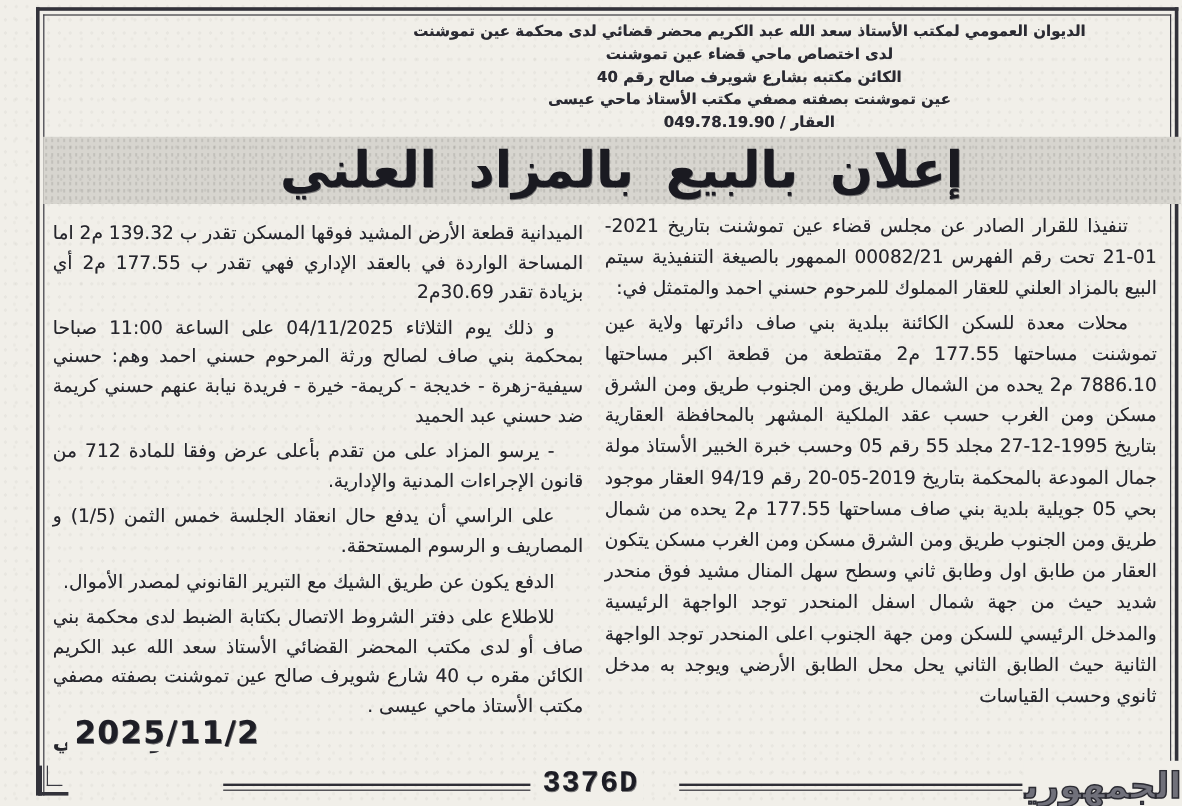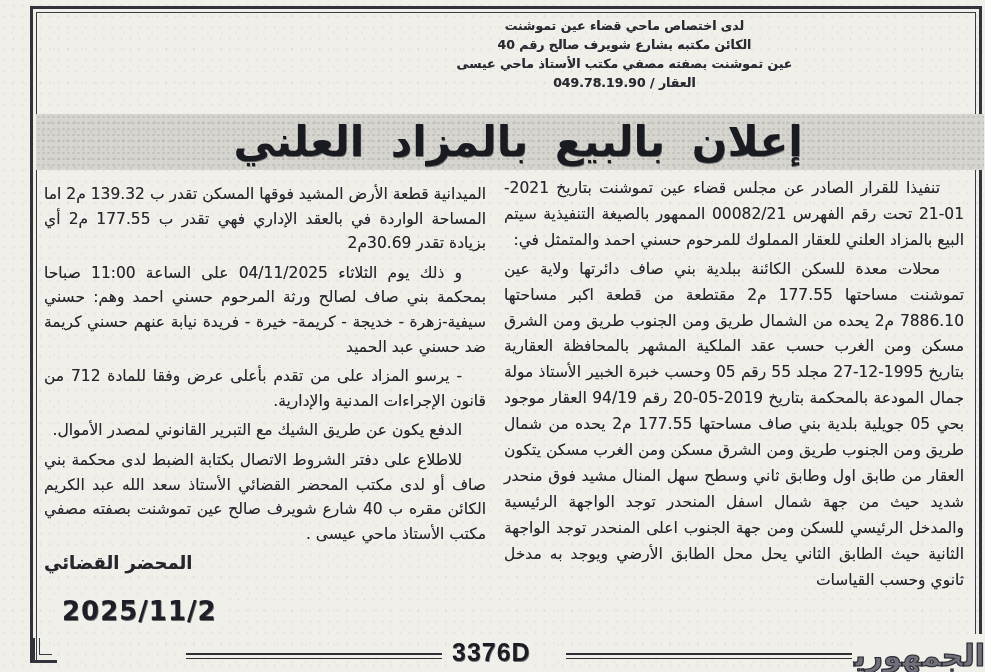--- a/index.html
+++ b/index.html
@@ -83,21 +83,21 @@
     background:#f1efe9; padding:0 6px;
   }
   .rule{
     position:absolute; height:3px;
     border-top:2px solid #2e2e36; border-bottom:1.5px solid #2e2e36;
   }
   .rule-left{ left:186px; top:653px; width:256px;}
   .rule-right{ left:566px; top:653px; width:286px;}
   .ref-number{
     position:absolute; left:448px; top:638px;
-    font-family:Liberation Sans, sans-serif;
+    font-family:Liberation Mono, monospace;
     font-weight:bold; font-size:25px; letter-spacing:1px;
     color:#1c1c24; text-shadow:0.6px 0.6px 0 rgba(20,20,28,0.55);
     background:#f1efe9; padding:0 4px;
   }
   .newspaper-logo{
     position:absolute; left:853px; top:634px; width:132px; height:38px;
     overflow:hidden;
     direction:rtl;
     font-weight:bold; font-size:30px; line-height:44px;
     color:#70707a;
@@ -112,39 +112,41 @@
 
 <div class="page">
 
   <div class="frame">
     <div class="frame-inner"></div>
   </div>
   <div class="corner-bl-outer"></div>
   <div class="corner-bl-inner"></div>
 
   <div class="header" dir="rtl">
+    <div>الديوان العمومي لمكتب الأستاذ سعد الله عبد الكريم محضر قضائي لدى محكمة عين تموشنت</div>
     <div>لدى اختصاص ماحي قضاء عين تموشنت</div>
     <div>الكائن مكتبه بشارع شويرف صالح رقم 40</div>
     <div>عين تموشنت بصفته مصفي مكتب الأستاذ ماحي عيسى</div>
     <div>العقار / 049.78.19.90</div>
   </div>
 
   <div class="title-bar">
     <span class="title">إعلان بالبيع بالمزاد العلني</span>
   </div>
 
   <div class="col col-first">
     <p class="indent">تنفيذا للقرار الصادر عن مجلس قضاء عين تموشنت بتاريخ 2021-01-21 تحت رقم الفهرس 00082/21 الممهور بالصيغة التنفيذية سيتم البيع بالمزاد العلني للعقار المملوك للمرحوم حسني احمد والمتمثل في:</p>
     <p class="indent">محلات معدة للسكن الكائنة ببلدية بني صاف دائرتها ولاية عين تموشنت مساحتها 177.55 م2 مقتطعة من قطعة اكبر مساحتها 7886.10 م2 يحده من الشمال طريق ومن الجنوب طريق ومن الشرق مسكن ومن الغرب حسب عقد الملكية المشهر بالمحافظة العقارية بتاريخ 1995-12-27 مجلد 55 رقم 05 وحسب خبرة الخبير الأستاذ مولة جمال المودعة بالمحكمة بتاريخ 2019-05-20 رقم 94/19 العقار موجود بحي 05 جويلية بلدية بني صاف مساحتها 177.55 م2 يحده من شمال طريق ومن الجنوب طريق ومن الشرق مسكن ومن الغرب مسكن يتكون العقار من طابق اول وطابق ثاني وسطح سهل المنال مشيد فوق منحدر شديد حيث من جهة شمال اسفل المنحدر توجد الواجهة الرئيسية والمدخل الرئيسي للسكن ومن جهة الجنوب اعلى المنحدر توجد الواجهة الثانية حيث الطابق الثاني يحل محل الطابق الأرضي ويوجد به مدخل ثانوي وحسب القياسات</p>
   </div>
 
   <div class="col col-second">
     <p>الميدانية قطعة الأرض المشيد فوقها المسكن تقدر ب 139.32 م2 اما المساحة الواردة في بالعقد الإداري فهي تقدر ب 177.55 م2 أي بزيادة تقدر 30.69م2</p>
     <p class="indent">و ذلك يوم الثلاثاء 04/11/2025 على الساعة 11:00 صباحا بمحكمة بني صاف لصالح ورثة المرحوم حسني احمد وهم: حسني سيفية-زهرة - خديجة - كريمة- خيرة - فريدة نيابة عنهم حسني كريمة ضد حسني عبد الحميد</p>
     <p class="indent">- يرسو المزاد على من تقدم بأعلى عرض وفقا للمادة 712 من قانون الإجراءات المدنية والإدارية.</p>
+    <p class="indent">على الراسي أن يدفع حال انعقاد الجلسة خمس الثمن (1/5) و المصاريف و الرسوم المستحقة.</p>
     <p class="indent">الدفع يكون عن طريق الشيك مع التبرير القانوني لمصدر الأموال.</p>
     <p class="indent">للاطلاع على دفتر الشروط الاتصال بكتابة الضبط لدى محكمة بني صاف أو لدى مكتب المحضر القضائي الأستاذ سعد الله عبد الكريم الكائن مقره ب 40 شارع شويرف صالح عين تموشنت بصفته مصفي مكتب الأستاذ ماحي عيسى .</p>
     <div class="signature">المحضر القضائي</div>
   </div>
 
   <div class="footer-date">2025/11/2</div>
   <div class="rule rule-left"></div>
   <div class="ref-number">3376D</div>
   <div class="rule rule-right"></div>
   <div class="newspaper-logo">الجمهورية</div>

